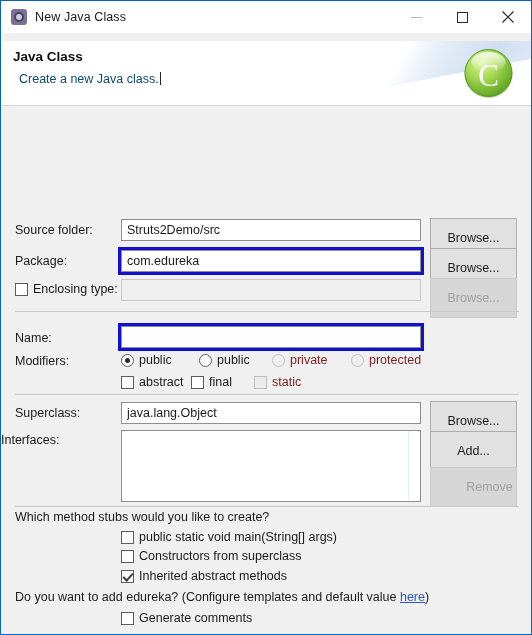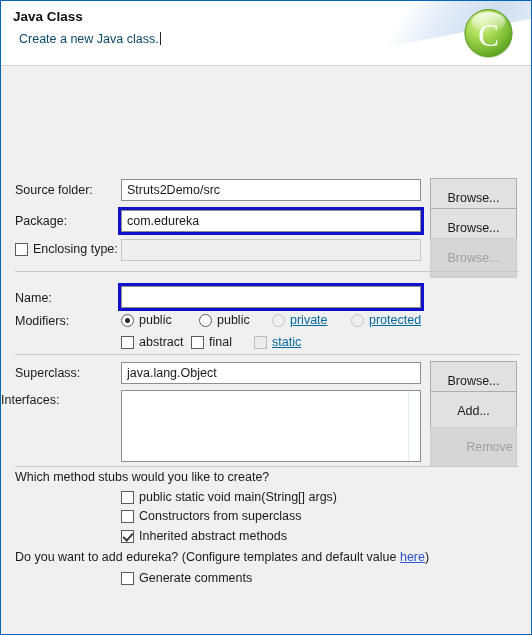--- a/index.html
+++ b/index.html
@@ -62,20 +62,21 @@
   .win-btn.disabled { color: #b6b6b6; }
   .win-btn svg { display: block; }
 
   
   .header {
     position: relative;
     height: 65px;
     background: #ffffff;
     border-bottom: 1px solid #d4d4d4;
     overflow: hidden;
+    margin-top: 8px;
   }
   .header-swoosh {
     position: absolute; right: 0; top: 0;
     width: 190px; height: 65px;
     background: linear-gradient(118deg, #ffffff 0%, #ffffff 30%, #e3ecf7 48%, #cfdef1 72%, #eaf1fa 100%);
   }
   .header-swoosh:after {
     content: "";
     position: absolute; left: -10px; top: 34px;
     width: 240px; height: 60px;
@@ -169,21 +170,21 @@
   .cb.disabled { background: #ececec; border-color: #bdbdbd; }
   .cb.checked:after {
     content: "";
     position: absolute; left: 3px; top: 0px;
     width: 4px; height: 8px;
     border: solid #3b3b3b;
     border-width: 0 2px 2px 0;
     transform: rotate(42deg);
   }
   .cbtext { font-size: 12.5px; color: #1a1a1a; white-space: nowrap; }
-  .cbtext.disabled { color: #0369a1; text-decoration: underline; }
+  .cbtext.disabled { color: #7f1d1d; }
 
   .rb {
     width: 13px; height: 13px;
     border-radius: 50%;
     background: #ffffff;
     border: 1px solid #5c5c5c;
     margin-right: 5px;
     position: relative;
     flex: none;
   }
@@ -210,20 +211,45 @@
     border-left: 1px solid #e6eef6;
   }
 
   .link { color: #2a54c8; text-decoration: underline; cursor: pointer; }
 </style>
 </head>
 <body>
 
 <div class="window">
 
+  <div class="titlebar">
+    <div class="title-icon">
+      <div class="gear-outer"></div>
+      <div class="gear-inner"></div>
+    </div>
+    <div class="title-text">New Java Class</div>
+    <div class="win-buttons">
+      <div class="win-btn disabled">
+        <svg width="11" height="11" viewBox="0 0 11 11">
+            <line x1="0" y1="5.5" x2="11" y2="5.5" stroke="#b6b6b6" stroke-width="1"></line>
+          </svg>
+      </div>
+      <div class="win-btn">
+        <svg width="11" height="11" viewBox="0 0 11 11">
+            <rect x="0.5" y="0.5" width="10" height="10" fill="none" stroke="#2b2b2b" stroke-width="1"></rect>
+          </svg>
+      </div>
+      <div class="win-btn">
+        <svg width="12" height="12" viewBox="0 0 12 12">
+            <line x1="0.5" y1="0.5" x2="11.5" y2="11.5" stroke="#2b2b2b" stroke-width="1.2"></line>
+            <line x1="11.5" y1="0.5" x2="0.5" y2="11.5" stroke="#2b2b2b" stroke-width="1.2"></line>
+          </svg>
+      </div>
+    </div>
+  </div>
 
   <div class="header">
     <div class="header-swoosh"></div>
     <div class="header-title">Java Class</div>
     <div class="header-desc"><span>Create a new Java class.</span><span class="caret"></span></div>
     <svg class="wizard-logo" viewBox="0 0 53 53">
       <defs>
         <radialGradient id="gball" cx="36%" cy="28%" r="78%">
           <stop offset="0%" stop-color="#d9f39a"></stop>
           <stop offset="42%" stop-color="#a8da54"></stop>

